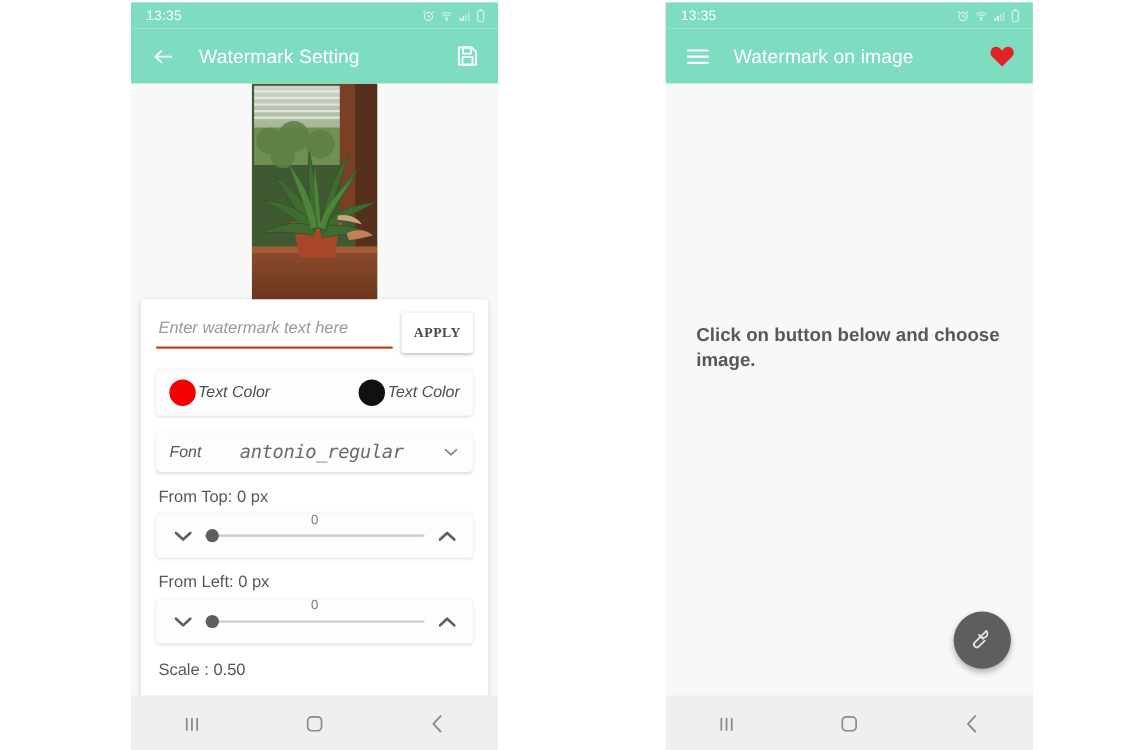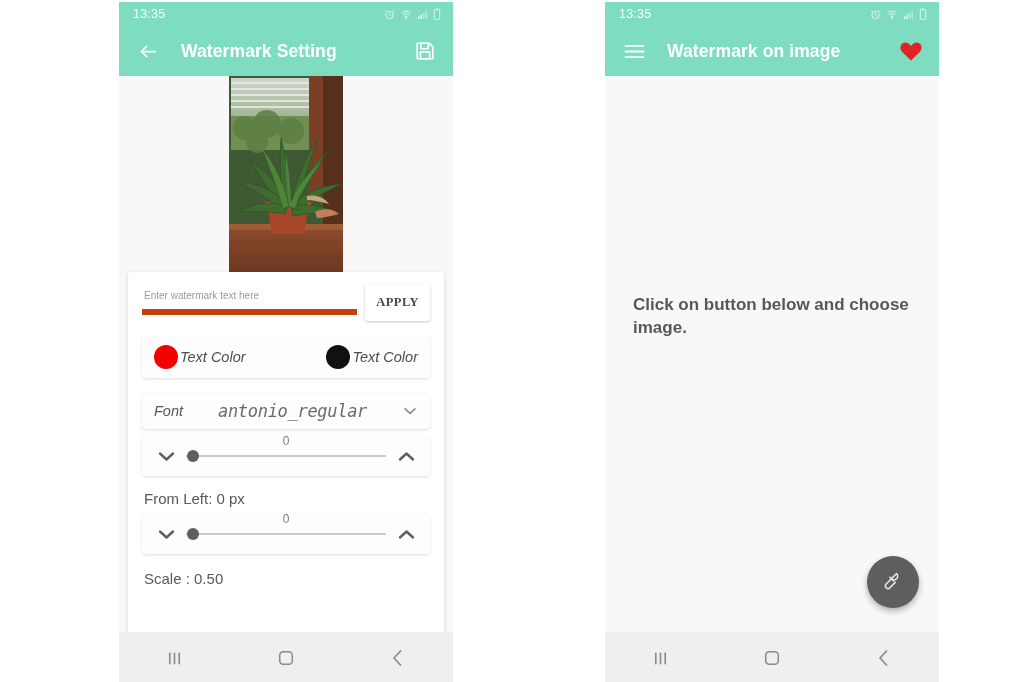--- a/index.html
+++ b/index.html
@@ -75,21 +75,21 @@
     width: 26px;
     height: 26px;
     display: flex;
     align-items: center;
     justify-content: center;
     flex: none;
   }
   .appbar .title {
     color: #ffffff;
     font-size: 17.5px;
-    font-weight: 700;
+    font-weight: 400;
     letter-spacing: .1px;
     margin-left: 20px;
     white-space: nowrap;
     flex: 1 1 auto;
   }
   .appbar .act-ico {
     width: 28px;
     height: 28px;
     display: flex;
     align-items: center;
@@ -139,28 +139,29 @@
   }
 
   .row-input {
     display: flex;
     align-items: flex-start;
     gap: 8px;
   }
   .txt-field {
     flex: 1 1 auto;
     border: none;
-    border-bottom: 6px solid #c2410c;
+    border-bottom: 2px solid #c2410c;
     background: transparent;
     font-family: "Liberation Sans", sans-serif;
-    font-size: 10px;
+    font-size: 15px;
     color: #3c3c3c;
     padding: 4px 2px 8px 2px;
     outline: none;
     min-width: 0;
+    font-style: italic;
   }
   .txt-field::placeholder { color: #9a9a9a; }
 
   .apply-btn {
     flex: none;
     background: #ffffff;
     border: none;
     border-radius: 3px;
     box-shadow: 0 1px 3px rgba(0,0,0,.22);
     font-family: Liberation Serif, serif;
@@ -483,20 +484,21 @@
         <div class="panel row-font">
           <span class="font-key">Font</span>
           <span class="font-val">antonio_regular</span>
           <span class="caret">
             <svg width="12" height="8" viewBox="0 0 12 8" fill="none" stroke="#8b8b8b" stroke-width="1.6" stroke-linecap="round" stroke-linejoin="round">
               <path d="M1 1.8 6 6.4 11 1.8"></path>
             </svg>
           </span>
         </div>
 
+        <div class="slider-label">From Top: 0 px</div>
         <div class="slider-panel">
           <span class="chev">
             <svg width="17" height="11" viewBox="0 0 17 11" fill="none" stroke="#5e5e5e" stroke-width="2.4" stroke-linecap="round" stroke-linejoin="round">
               <path d="M2 2.5 8.5 8.5 15 2.5"></path>
             </svg>
           </span>
           <span class="track-wrap">
             <span class="track"></span>
             <span class="thumb"></span>
             <span class="slider-val">0</span>

